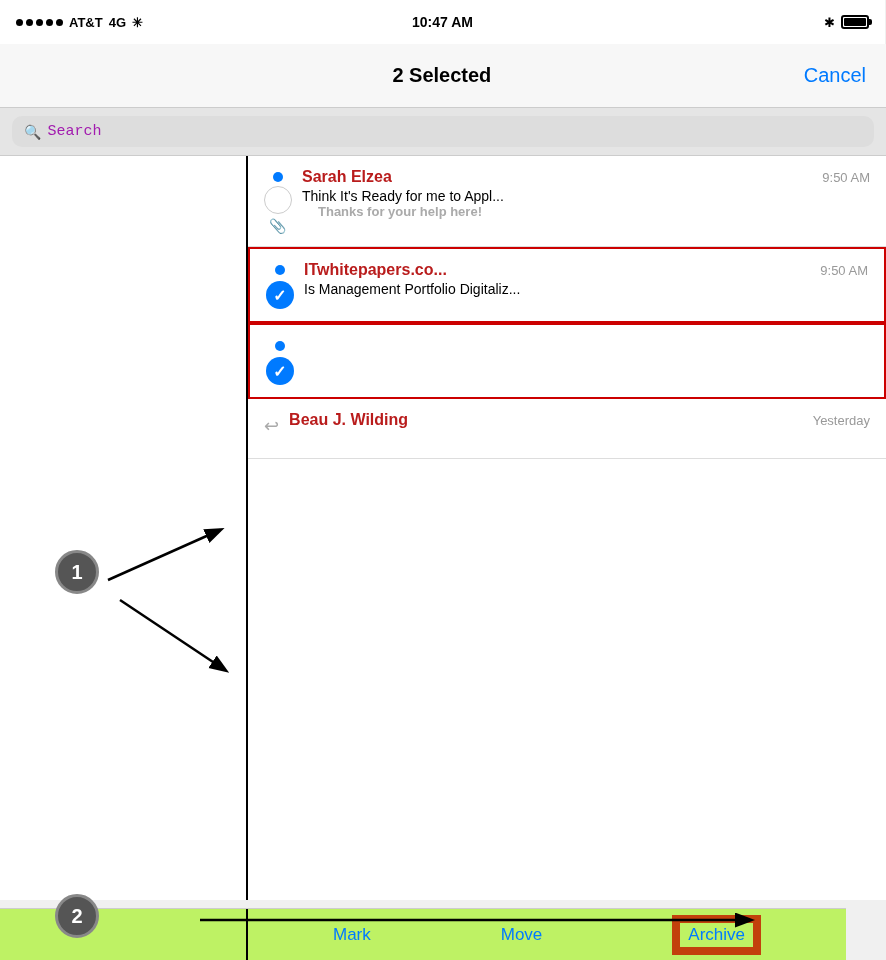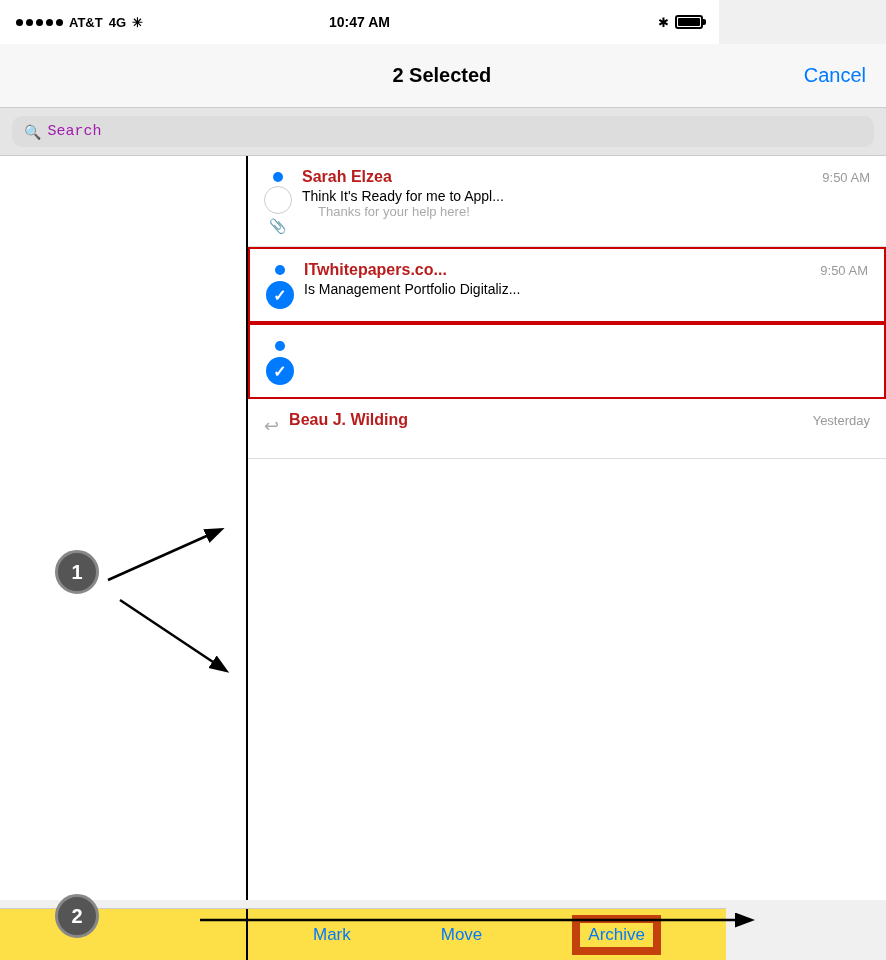--- a/index.html
+++ b/index.html
@@ -7,21 +7,21 @@
       width: 886px;
       height: 960px;
       background: #f0f0f0;
       font-family: -apple-system, 'Helvetica Neue', Helvetica, Arial, sans-serif;
       overflow: hidden;
       position: relative;
     }
 
     
     .status-bar {
-      width: 719px;
+      width: 885px;
       height: 44px;
       background: #fff;
       display: flex;
       align-items: center;
       justify-content: space-between;
       padding: 0 16px;
       position: relative;
     }
     .status-left {
       display: flex;
@@ -207,31 +207,32 @@
       color: #000;
       font-weight: 400;
       white-space: nowrap;
       overflow: hidden;
       text-overflow: ellipsis;
     }
     .email-preview {
       font-size: 13px;
       color: #aaa;
       margin-left: 16px;
+      font-weight: bold;
     }
     .attachment-icon {
       font-size: 14px;
       color: #aaa;
     }
 
     
     .bottom-toolbar {
-      width: 726px;
+      width: 846px;
       height: 52px;
-      background: #fde047;
+      background: #bef264;
       border-top: 1px solid #ccc;
       display: flex;
       align-items: center;
       position: absolute;
       bottom: 0;
       left: 0;
     }
     .toolbar-left {
       width: 248px;
       display: flex;

